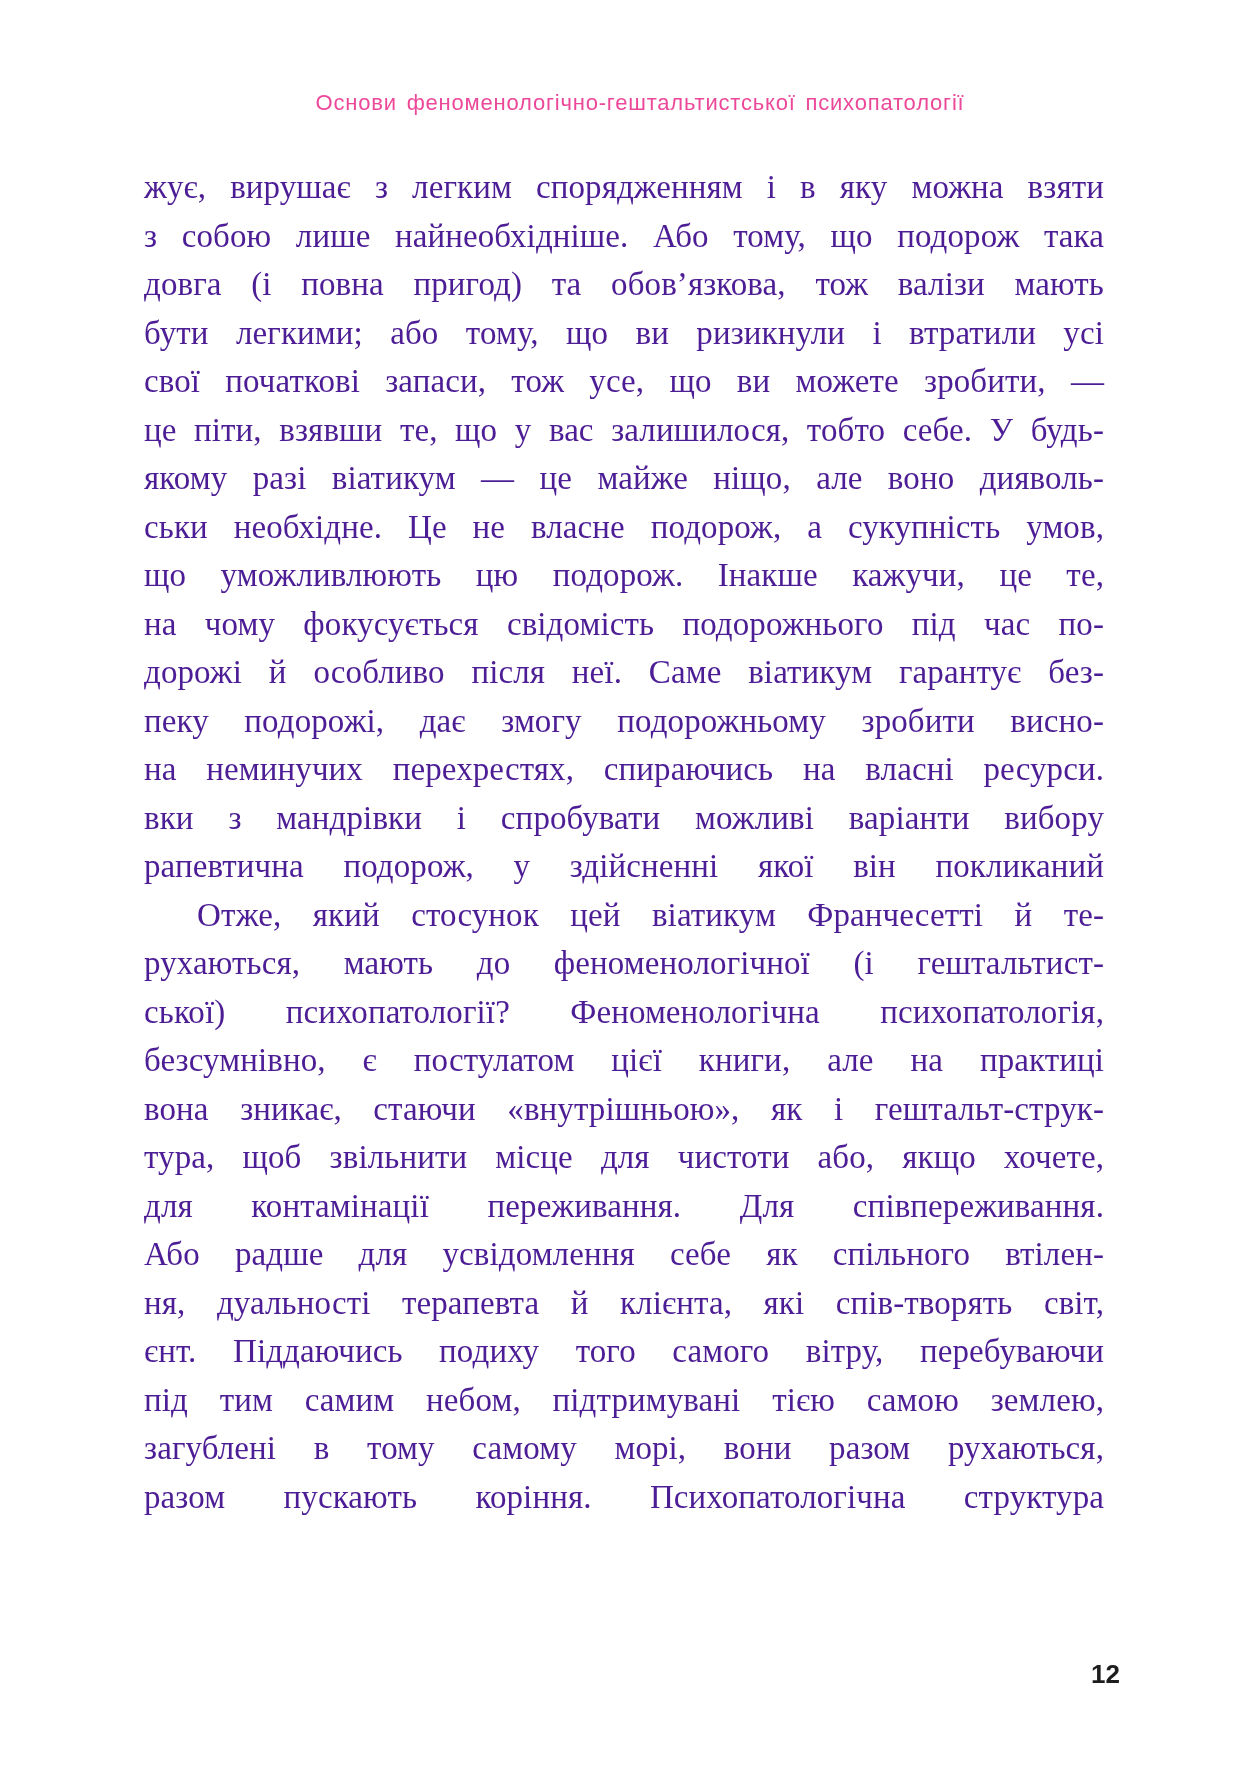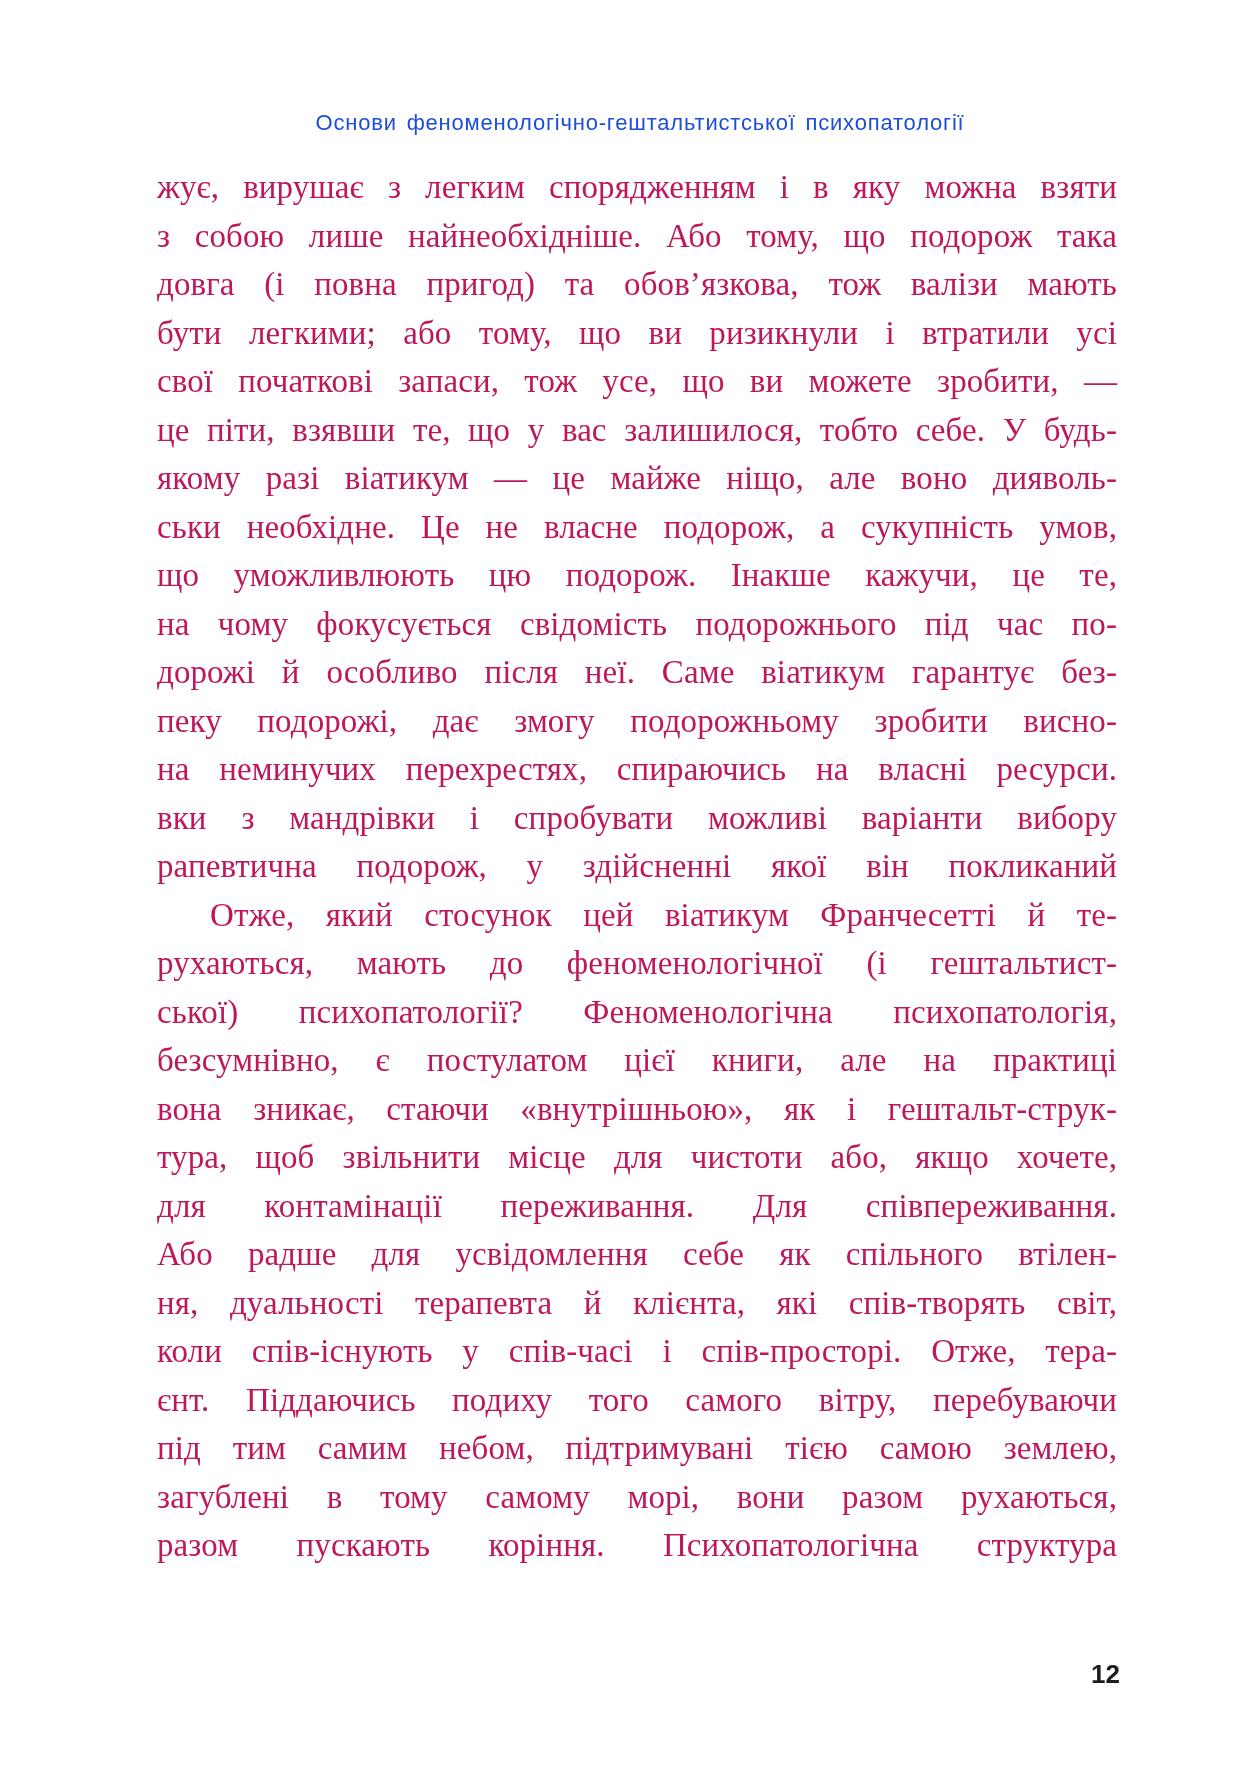--- a/index.html
+++ b/index.html
@@ -19,30 +19,29 @@
   .running-header {
     position: absolute;
     top: 90px;
     left: 160px;
     width: 960px;
     text-align: center;
     font-family: "Liberation Sans", "DejaVu Sans", sans-serif;
     font-size: 22px;
     font-weight: 400;
     letter-spacing: 0.8px;
-    color: #1d4ed8;
+    color: #ec4899;
     word-spacing: 3px;
-    margin-top: 20px;
   }
   .body-text {
     position: absolute;
     top: 163px;
-    left: 157px;
+    left: 144px;
     width: 960px;
-    color: #be185d;
+    color: #4c1d95;
   }
   .line {
     font-size: 33px;
     line-height: 48.5px;
     text-align: justify;
     text-align-last: justify;
     -moz-text-align-last: justify;
     white-space: normal;
     letter-spacing: 0.1px;
   }
@@ -85,21 +84,20 @@
       <div class="line">рапевтична подорож, у здійсненні якої він покликаний</div>
       <div class="line indent">Отже, який стосунок цей віатикум Франчесетті й те-</div>
       <div class="line">рухаються, мають до феноменологічної (і гештальтист-</div>
       <div class="line">ської) психопатології? Феноменологічна психопатологія,</div>
       <div class="line">безсумнівно, є постулатом цієї книги, але на практиці</div>
       <div class="line">вона зникає, стаючи «внутрішньою», як і гештальт-струк-</div>
       <div class="line">тура, щоб звільнити місце для чистоти або, якщо хочете,</div>
       <div class="line">для контамінації переживання. Для співпереживання.</div>
       <div class="line">Або радше для усвідомлення себе як спільного втілен-</div>
       <div class="line">ня, дуальності терапевта й клієнта, які спів-творять світ,</div>
-      <div class="line">коли спів-існують у спів-часі і спів-просторі. Отже, тера-</div>
       <div class="line">єнт. Піддаючись подиху того самого вітру, перебуваючи</div>
       <div class="line">під тим самим небом, підтримувані тією самою землею,</div>
       <div class="line">загублені в тому самому морі, вони разом рухаються,</div>
       <div class="line">разом пускають коріння. Психопатологічна структура</div>
     </div>
 
   <div class="page-number">12</div>
 </div>
 
 </body></html>

